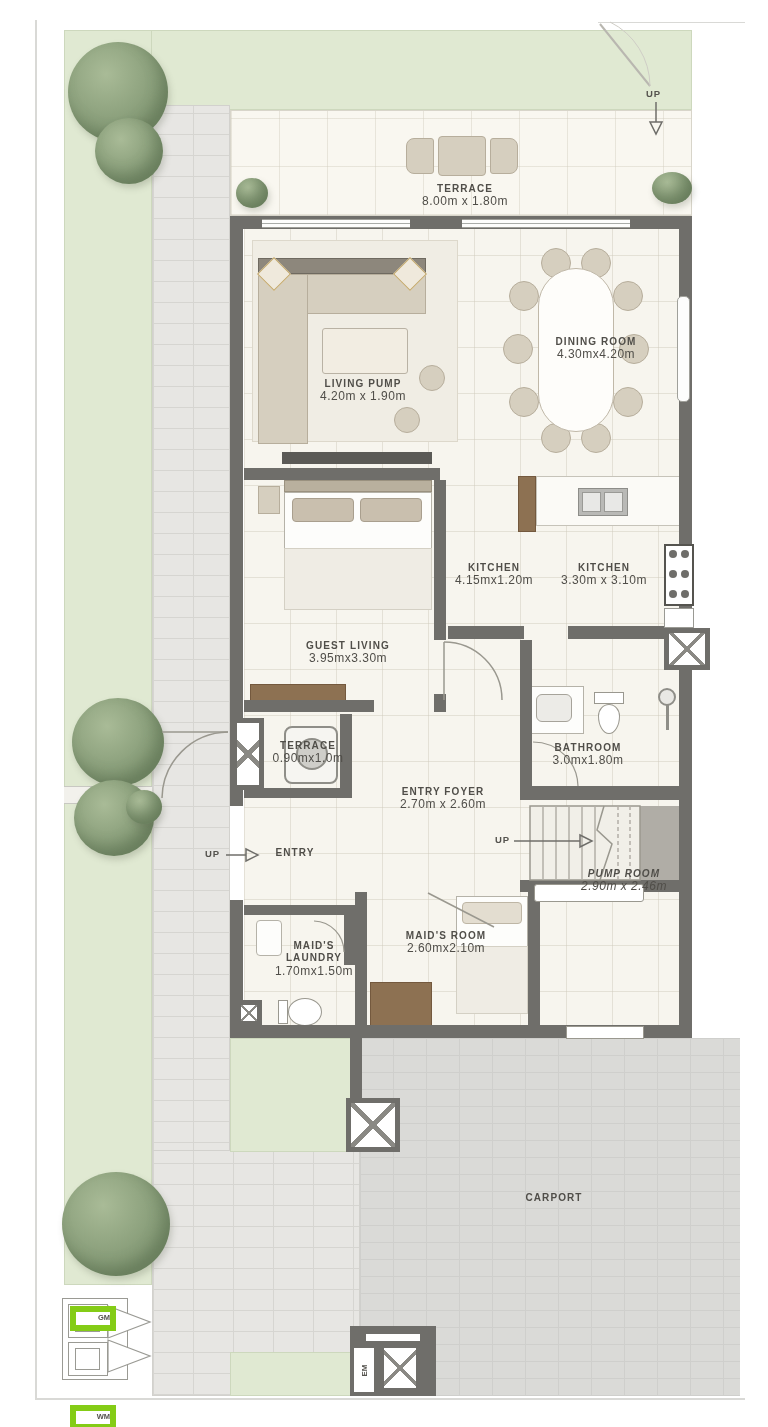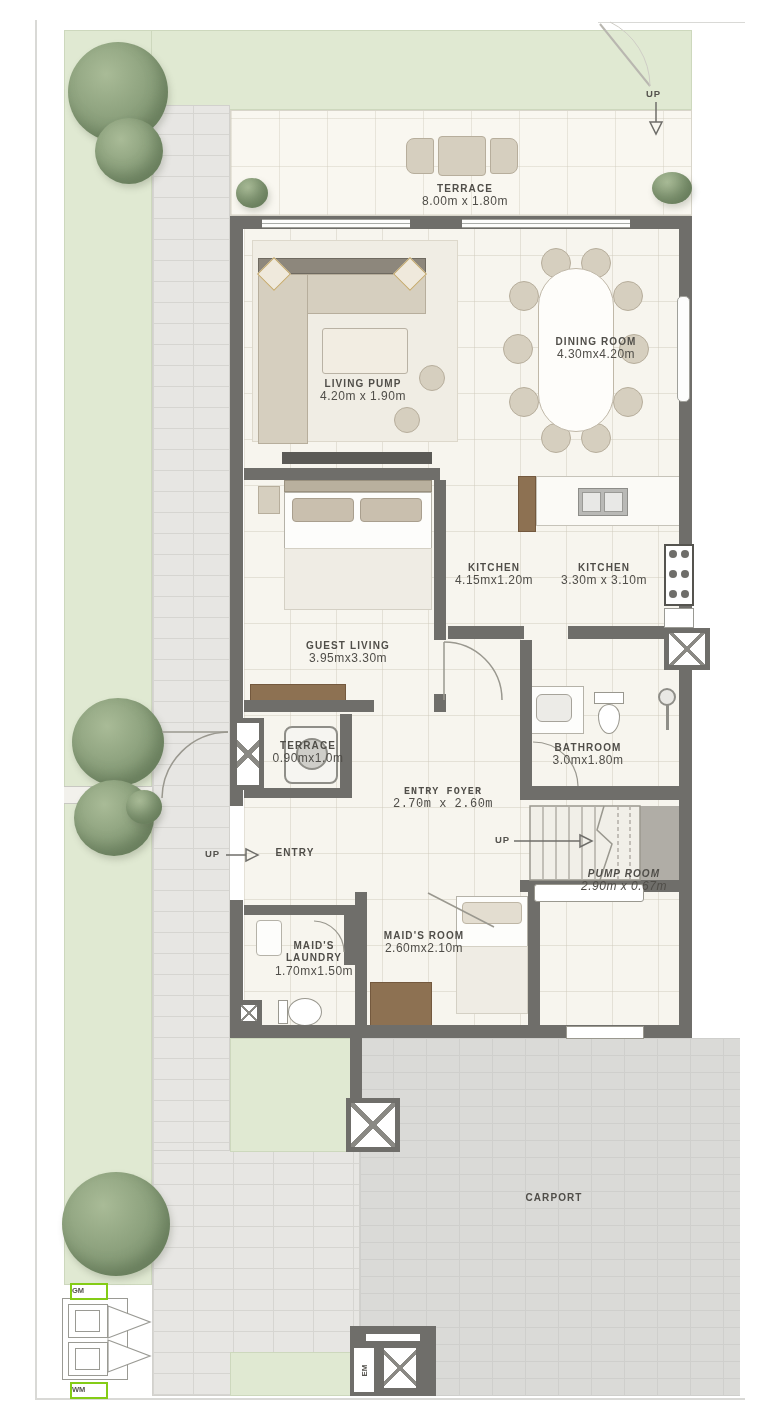--- a/index.html
+++ b/index.html
@@ -35,22 +35,22 @@
   .furn{position:absolute;z-index:2;box-sizing:border-box;}
   .tan{background:#d6cfbf;border:1px solid #b7ae9c;}
   .white-f{background:#fdfdfb;border:1px solid #b5b2a8;}
   .wood{background:#8d7152;border:1px solid #74593e;}
   .room-label{position:absolute;z-index:6;transform:translateX(-50%);text-align:center;color:#504e49;width:max-content;}
   .room-label .rname{font-size:10px;font-weight:bold;letter-spacing:1.1px;}
   .room-label .rdims{font-size:12px;letter-spacing:.5px;margin-top:0;font-weight:500;}
   .room-label.wrap{width:84px;}
   .room-label.wrap .rname{white-space:normal;line-height:12px;}
   .dir-label{position:absolute;z-index:6;font-size:9.5px;font-weight:bold;color:#55534e;letter-spacing:.8px;}
-  .meter-label{position:absolute;z-index:6;background:#fff;border:2px solid #84cc16;font-size:7.5px;font-weight:bold;
-     color:#55534e;text-align:left;line-height:12px;}
+  .meter-label{position:absolute;z-index:6;background:#fff;border:6px solid #84cc16;font-size:7.5px;font-weight:bold;
+     color:#55534e;text-align:right;line-height:12px;margin-top:23px;}
   svg.overlay{position:absolute;left:0;top:0;z-index:5;pointer-events:none;}
   .frame{position:absolute;background:#d9d9d6;z-index:1;}
   .circle{border-radius:50%;}
   .shelf{position:absolute;background:#fff;border:1px solid #9a988f;z-index:4;}
 </style>
 </head>
 <body>
 
 <div id="canvas">
 
@@ -259,38 +259,38 @@
     <div class="rdims">3.95mx3.30m</div>
   </div>
   <div class="room-label" style="left:308px;top:740px;">
     <div class="rname">TERRACE</div>
     <div class="rdims">0.90mx1.0m</div>
   </div>
   <div class="room-label" style="left:588px;top:742px;">
     <div class="rname">BATHROOM</div>
     <div class="rdims">3.0mx1.80m</div>
   </div>
-  <div class="room-label" style="left:443px;top:786px;font-family:Liberation Mono, monospace;">
+  <div class="room-label" style="left:443px;top:786px;">
     <div class="rname">ENTRY FOYER</div>
     <div class="rdims">2.70m x 2.60m</div>
   </div>
   <div class="room-label" style="left:295px;top:847px;">
     <div class="rname">ENTRY</div>
   </div>
   <div class="room-label wrap" style="left:314px;top:940px;">
     <div class="rname">MAID'S LAUNDRY</div>
     <div class="rdims">1.70mx1.50m</div>
   </div>
-  <div class="room-label" style="left:424px;top:930px;">
+  <div class="room-label" style="left:446px;top:930px;">
     <div class="rname">MAID'S ROOM</div>
     <div class="rdims">2.60mx2.10m</div>
   </div>
   <div class="room-label" style="left:624px;top:868px;font-style:italic;">
     <div class="rname">PUMP ROOM</div>
-    <div class="rdims">2.90m x 0.67m</div>
+    <div class="rdims">2.90m x 2.46m</div>
   </div>
   <div class="room-label" style="left:554px;top:1192px;">
     <div class="rname">CARPORT</div>
   </div>
 
   <div class="dir-label" style="left:646px;top:88px;">UP</div>
   <div class="dir-label" style="left:205px;top:848px;">UP</div>
   <div class="dir-label" style="left:495px;top:834px;">UP</div>
 
 </div>

